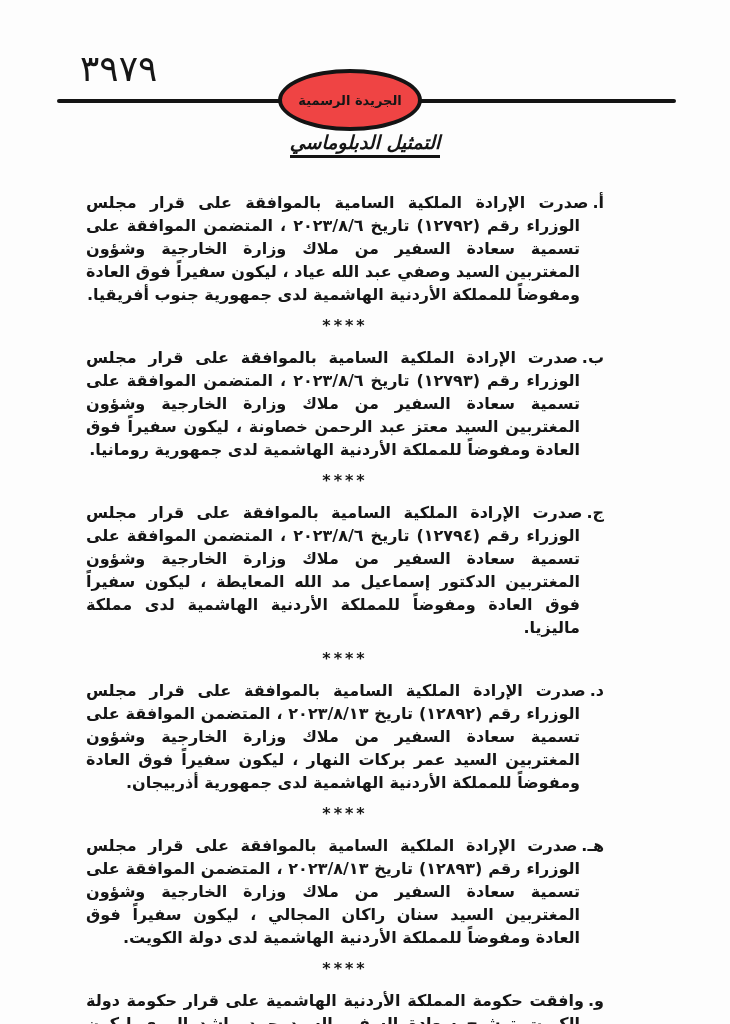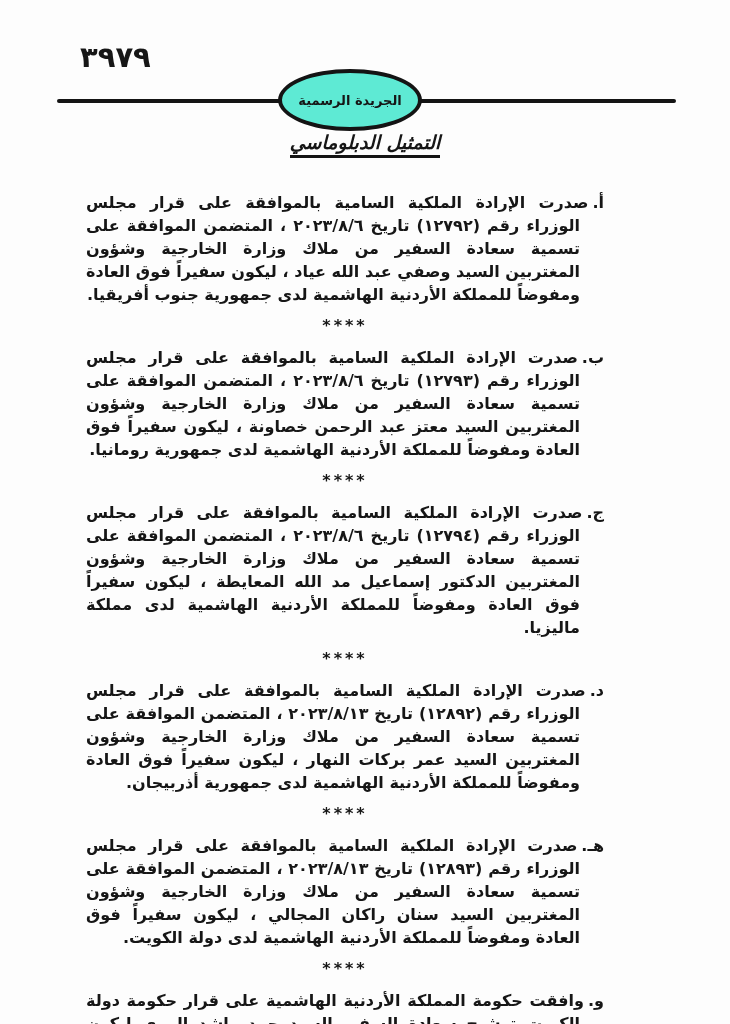--- a/index.html
+++ b/index.html
@@ -13,43 +13,43 @@
     height: 1024px;
     overflow: hidden;
     font-family: "DejaVu Sans", sans-serif;
     color: #161616;
     background: #fdfdfd;
   }
 
   
   .page-number {
     position: absolute;
-    top: 40px;
+    top: 48px;
     left: 80px;
-    font-size: 29px;
-    font-weight: bold;
+    font-size: 36px;
+    font-weight: normal;
     letter-spacing: 1px;
     direction: rtl;
   }
   .header-rule {
     position: absolute;
     top: 99px;
     left: 57px;
     width: 619px;
     height: 4px;
     background: #141414;
     border-radius: 2px;
   }
   .gazette-oval {
     position: absolute;
     top: 69px;
     left: 278px;
     width: 144px;
     height: 62px;
-    background: #5eead4;
+    background: #ef4444;
     border: 4px solid #141414;
     border-radius: 50%;
     display: flex;
     align-items: center;
     justify-content: center;
     box-sizing: border-box;
     z-index: 2;
   }
   .gazette-oval span {
     font-size: 13px;

